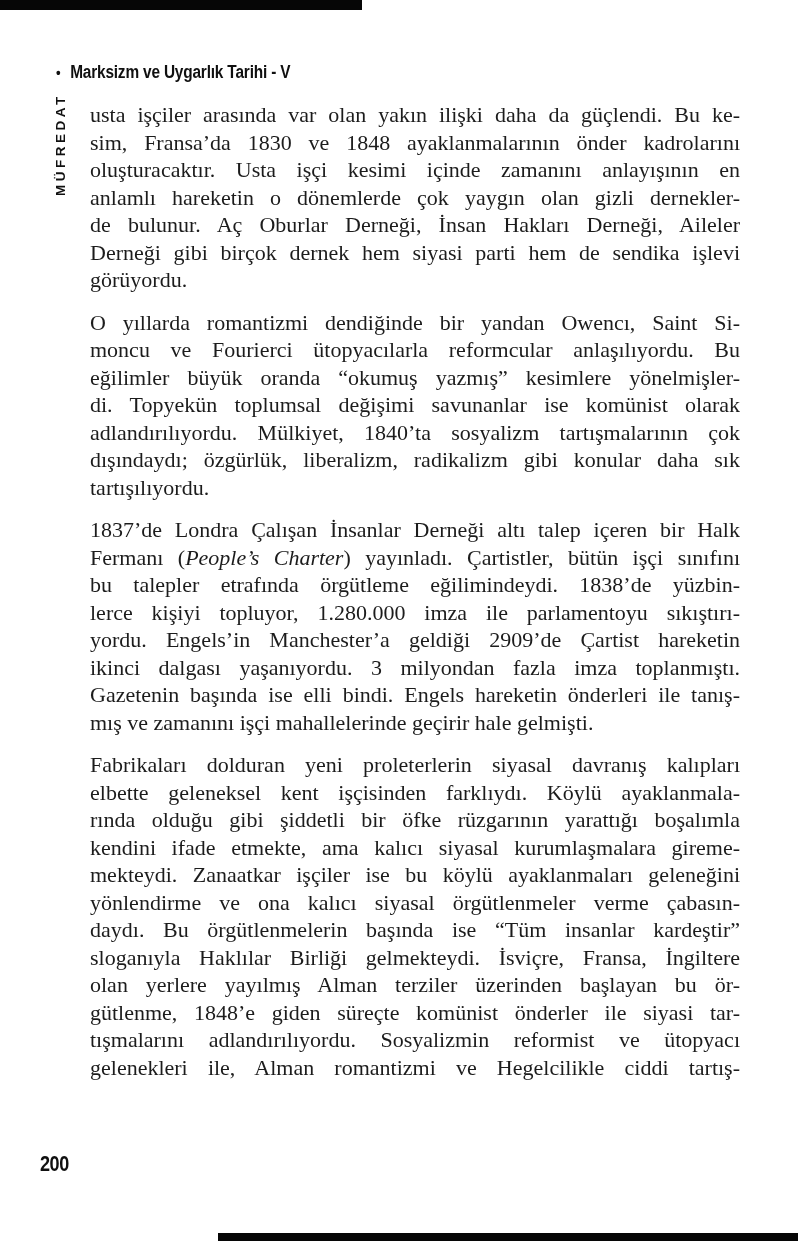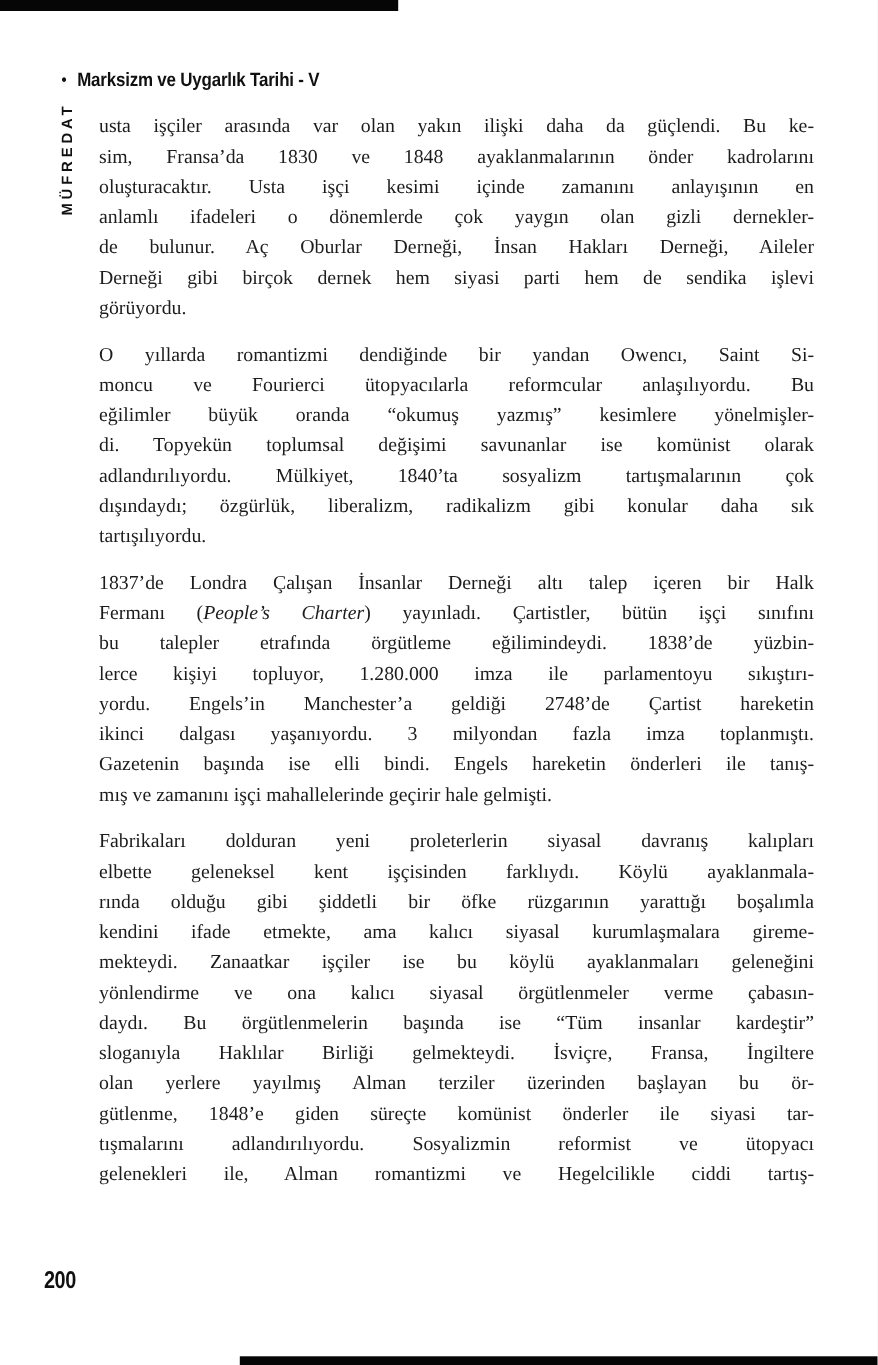--- a/index.html
+++ b/index.html
@@ -58,21 +58,21 @@
     letter-spacing: 3.5px;
     color: var(--heading_ink, #111);
     white-space: nowrap;
   }
   
   .body-text {
     position: absolute;
     left: 90px; top: 101px;
     width: 650px;
     color: var(--ink, #1c1c1c);
-    font-size: 18px;
+    font-size: 22px;
     line-height: 27.5px;
   }
   .para { margin: 0 0 15px 0; }
   .para:last-child { margin-bottom: 0; }
   .line {
     text-align: justify;
     text-align-last: justify;
     white-space: normal;
   }
   .line.last {
@@ -103,40 +103,40 @@
     <span>Marksizm ve Uygarlık Tarihi - V</span>
   </div>
 
   <div class="margin-label">MÜFREDAT</div>
 
   <div class="body-text">
       <div class="para">
         <div class="line">usta işçiler arasında var olan yakın ilişki daha da güçlendi. Bu ke-</div>
         <div class="line">sim, Fransa’da 1830 ve 1848 ayaklanmalarının önder kadrolarını</div>
         <div class="line">oluşturacaktır. Usta işçi kesimi içinde zamanını anlayışının en</div>
-        <div class="line">anlamlı ifadeleri o dönemlerde çok yaygın olan gizli dernekler-</div>
+        <div class="line">anlamlı hareketin o dönemlerde çok yaygın olan gizli dernekler-</div>
         <div class="line">de bulunur. Aç Oburlar Derneği, İnsan Hakları Derneği, Aileler</div>
         <div class="line">Derneği gibi birçok dernek hem siyasi parti hem de sendika işlevi</div>
         <div class="line last">görüyordu.</div>
       </div>
       <div class="para">
         <div class="line">O yıllarda romantizmi dendiğinde bir yandan Owencı, Saint Si-</div>
         <div class="line">moncu ve Fourierci ütopyacılarla reformcular anlaşılıyordu. Bu</div>
         <div class="line">eğilimler büyük oranda “okumuş yazmış” kesimlere yönelmişler-</div>
         <div class="line">di. Topyekün toplumsal değişimi savunanlar ise komünist olarak</div>
         <div class="line">adlandırılıyordu. Mülkiyet, 1840’ta sosyalizm tartışmalarının çok</div>
         <div class="line">dışındaydı; özgürlük, liberalizm, radikalizm gibi konular daha sık</div>
         <div class="line last">tartışılıyordu.</div>
       </div>
       <div class="para">
         <div class="line">1837’de Londra Çalışan İnsanlar Derneği altı talep içeren bir Halk</div>
         <div class="line">Fermanı (<i>People’s Charter</i>) yayınladı. Çartistler, bütün işçi sınıfını</div>
         <div class="line">bu talepler etrafında örgütleme eğilimindeydi. 1838’de yüzbin-</div>
         <div class="line">lerce kişiyi topluyor, 1.280.000 imza ile parlamentoyu sıkıştırı-</div>
-        <div class="line">yordu. Engels’in Manchester’a geldiği 2748’de Çartist hareketin</div>
+        <div class="line">yordu. Engels’in Manchester’a geldiği 2909’de Çartist hareketin</div>
         <div class="line">ikinci dalgası yaşanıyordu. 3 milyondan fazla imza toplanmıştı.</div>
         <div class="line">Gazetenin başında ise elli bindi. Engels hareketin önderleri ile tanış-</div>
         <div class="line last">mış ve zamanını işçi mahallelerinde geçirir hale gelmişti.</div>
       </div>
       <div class="para">
         <div class="line">Fabrikaları dolduran yeni proleterlerin siyasal davranış kalıpları</div>
         <div class="line">elbette geleneksel kent işçisinden farklıydı. Köylü ayaklanmala-</div>
         <div class="line">rında olduğu gibi şiddetli bir öfke rüzgarının yarattığı boşalımla</div>
         <div class="line">kendini ifade etmekte, ama kalıcı siyasal kurumlaşmalara gireme-</div>
         <div class="line">mekteydi. Zanaatkar işçiler ise bu köylü ayaklanmaları geleneğini</div>

